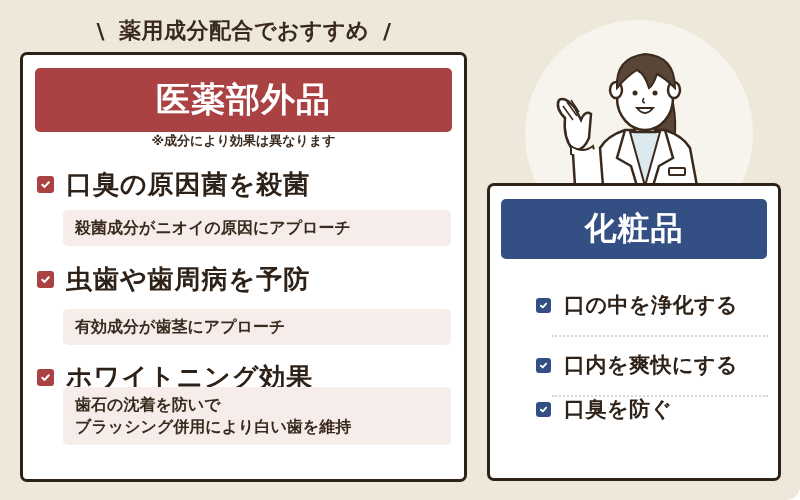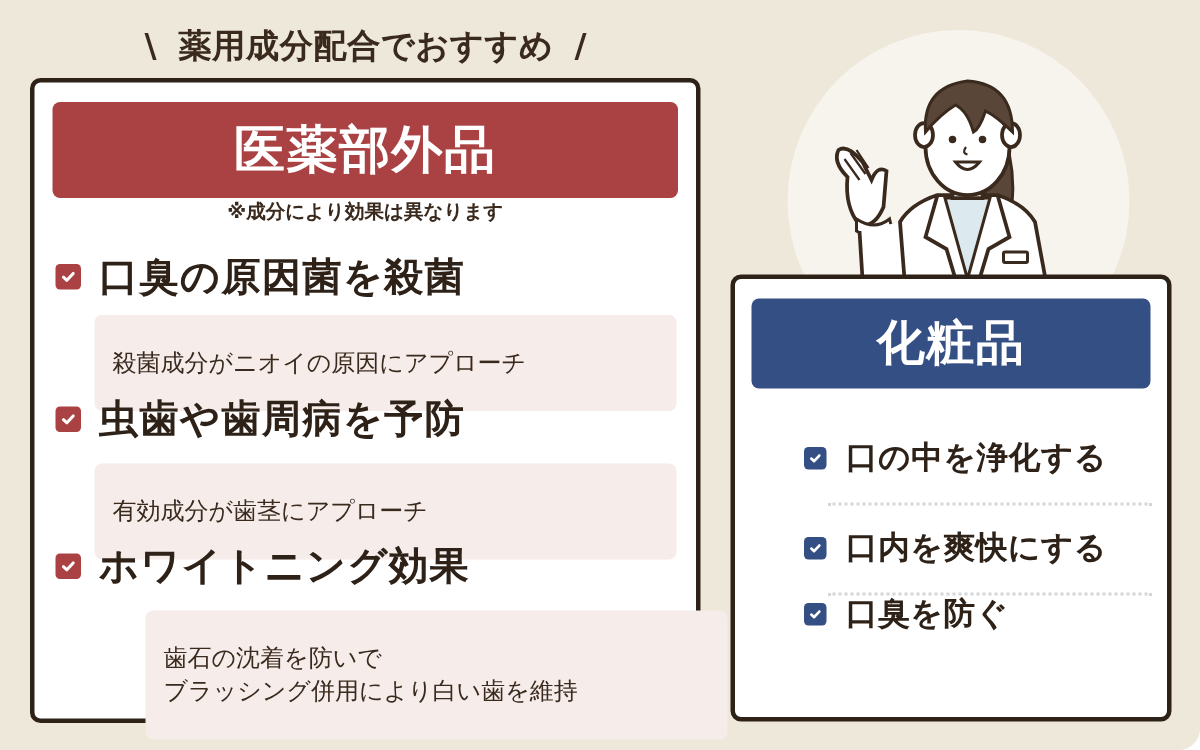--- a/index.html
+++ b/index.html
@@ -34,21 +34,21 @@
   .item-head { display: flex; align-items: center; height: 34px; }
   .chk {
     width: 17px; height: 17px; border-radius: 3px; background: #aa4244;
     display: inline-flex; align-items: center; justify-content: center; margin-right: 12px;
     flex-shrink: 0;
   }
   .chk svg { width: 11px; height: 11px; }
   .item-title { font-size: 26px; font-weight: bold; color: #2e2218; letter-spacing: 1px; }
   .item-desc {
     position: absolute; left: 40px; width: 388px; background: #f6ecea; border-radius: 5px;
-    padding: 21px 12px; font-size: 16px; font-weight: normal; color: #3a2a1e; line-height: 22px;
+    padding: 7px 12px; font-size: 16px; font-weight: bold; color: #3a2a1e; line-height: 22px;
   }
 
   .circle {
     position: absolute; left: 525px; top: 20px; width: 228px; height: 228px; border-radius: 50%;
     background: #f6f4ec;
   }
   .figure { position: absolute; left: 545px; top: 28px; width: 170px; height: 158px; }
 
   .card-right {
     position: absolute; left: 487px; top: 183px; width: 294px; height: 298px;
@@ -114,21 +114,21 @@
     <div class="item" style="top:305px;">
       <div class="item-head">
         <span class="chk">
           <svg viewBox="0 0 12 12">
               <path d="M2.5 6.3 L5 8.6 L9.6 3.6" stroke="#fff" stroke-width="2.2" fill="none" stroke-linecap="round" stroke-linejoin="round"></path>
             </svg>
         </span>
         <span class="item-title">ホワイトニング効果</span>
       </div>
     </div>
-    <div class="item-desc" style="top:352px;margin-left:34px;">
+    <div class="item-desc" style="top:332px;">
       <div>歯石の沈着を防いで</div>
       <div>ブラッシング併用により白い歯を維持</div>
     </div>
   </div>
 
   <div class="circle"></div>
   <svg class="figure" viewBox="0 0 170 158">
 
     <path d="M120 50 Q135 85 128 120 Q124 135 118 140 L110 110 Z" fill="#5a4638" stroke="#3a2a1e" stroke-width="2"></path>
 

